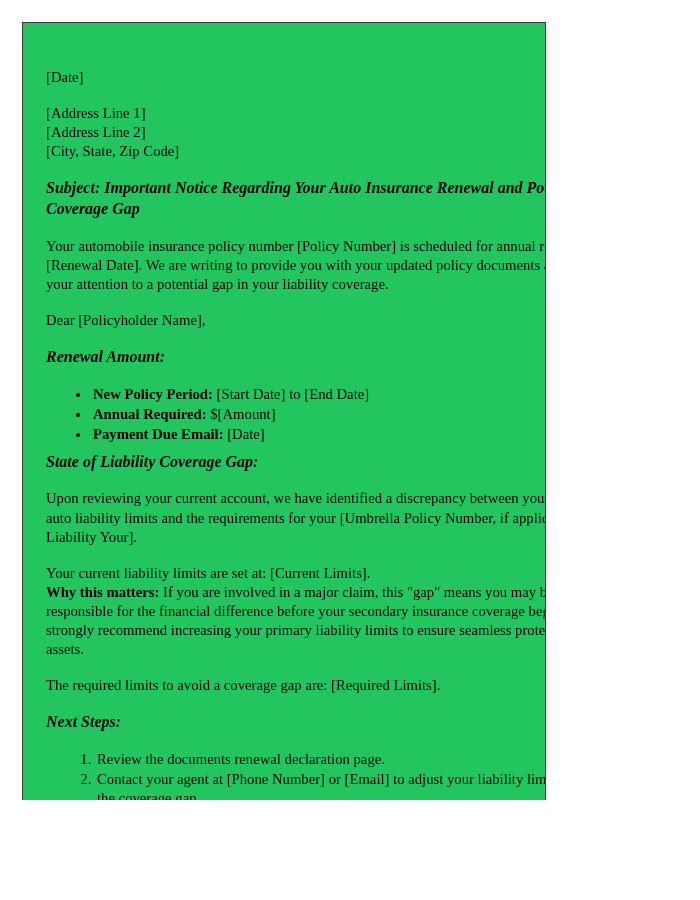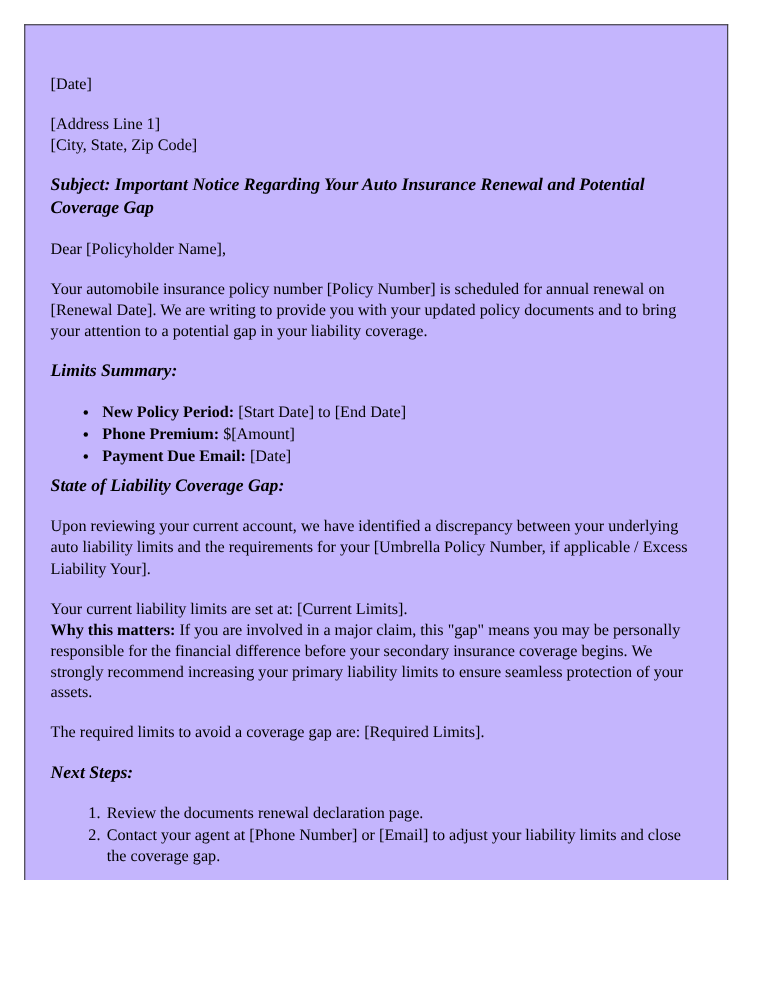--- a/index.html
+++ b/index.html
@@ -12,27 +12,27 @@
     height: 900px;
     font-family: "Liberation Serif", "DejaVu Serif", serif;
     color: #000000;
     overflow: hidden;
   }
 
   #page-frame {
     position: absolute;
     left: 22px;
     top: 22px;
-    width: 640px;
+    width: 524px;
     height: 778px;
     border: 1px solid #3a3a3a;
     border-bottom: none;
     box-sizing: border-box;
     overflow: hidden;
-    background: #c4b5fd;
+    background: #22c55e;
   }
 
   #doc {
     position: absolute;
     left: 23px;
     top: 23px;
     width: 592px;
     box-sizing: border-box;
     font-size: 14.7px;
     line-height: 1.30;
@@ -84,34 +84,35 @@
 
 <div id="page-frame">
   <div id="doc">
 
     <div class="spacer-top"></div>
 
     <p class="block">[Date]</p>
 
     <p class="block">
       <span class="addr-line">[Address Line 1]</span>
+      <span class="addr-line">[Address Line 2]</span>
       <span class="addr-line">[City, State, Zip Code]</span>
     </p>
 
     <h3 class="heading">Subject: Important Notice Regarding Your Auto Insurance Renewal and Potential Coverage Gap</h3>
 
+    <p class="block">Your automobile insurance policy number [Policy Number] is scheduled for annual renewal on [Renewal Date]. We are writing to provide you with your updated policy documents and to bring your attention to a potential gap in your liability coverage.</p>
+
     <p class="block">Dear [Policyholder Name],</p>
 
-    <p class="block">Your automobile insurance policy number [Policy Number] is scheduled for annual renewal on [Renewal Date]. We are writing to provide you with your updated policy documents and to bring your attention to a potential gap in your liability coverage.</p>
-
-    <h3 class="heading">Limits Summary:</h3>
+    <h3 class="heading">Renewal Amount:</h3>
 
     <ul class="bullets">
       <li><span class="b">New Policy Period:</span> <span>[Start Date] to [End Date]</span></li>
-      <li><span class="b">Phone Premium:</span> <span>$[Amount]</span></li>
+      <li><span class="b">Annual Required:</span> <span>$[Amount]</span></li>
       <li><span class="b">Payment Due Email:</span> <span>[Date]</span></li>
     </ul>
 
     <h3 class="heading">State of Liability Coverage Gap:</h3>
 
     <p class="block">Upon reviewing your current account, we have identified a discrepancy between your underlying auto liability limits and the requirements for your [Umbrella Policy Number, if applicable / Excess Liability Your].</p>
 
     <p class="tight">Your current liability limits are set at: [Current Limits].</p>
     <p class="block"><span class="b">Why this matters:</span><span> If you are involved in a major claim, this "gap" means you may be personally responsible for the financial difference before your secondary insurance coverage begins. We strongly recommend increasing your primary liability limits to ensure seamless protection of your assets.</span></p>
 

